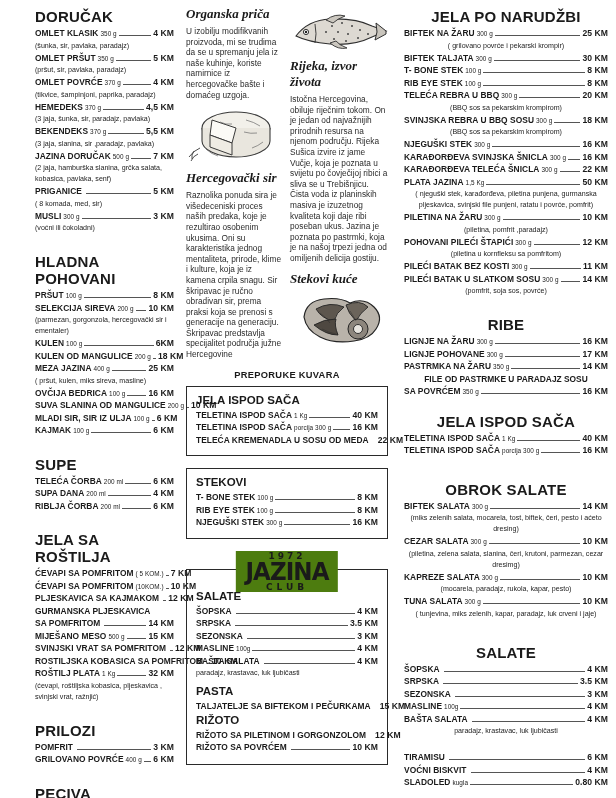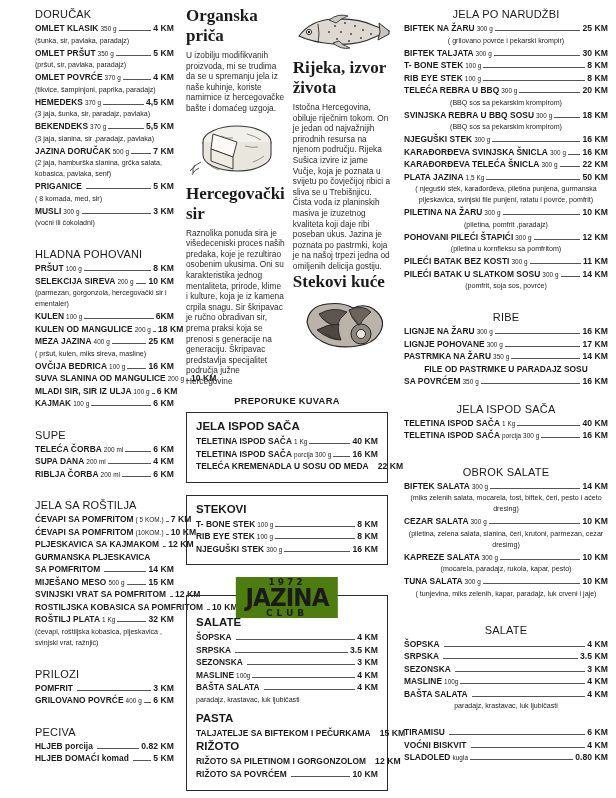--- a/index.html
+++ b/index.html
@@ -11,21 +11,21 @@
     overflow: hidden;
     position: relative;
   }
   .page { display: flex; width: 616px; height: 798px; padding: 6px 0 0 0; }
   .col-left  { width: 180px; padding: 0 6px 0 35px; }
   .col-mid   { width: 216px; padding: 0 8px 0 6px; position: relative; }
   .col-right { width: 220px; padding: 0 8px 0 8px; text-align: center; }
 
   
   .sec-head {
-    font-size: 11px; font-weight: normal; letter-spacing: .2px;
+    font-size: 15px; font-weight: bold; letter-spacing: .2px;
     margin: 9px 0 3px 0;
   }
   .sec-head.first { margin-top: 2px; }
 
   
   .row {
     display: flex; align-items: baseline;
     font-size: 8.4px; font-weight: bold;
     letter-spacing: .05px;
     margin: 0 0 1px 0;
@@ -49,21 +49,21 @@
     margin: 0 0 1px 0; color: #222;
   }
 
   .gap { height: 9px; }
   .gap-sm { height: 5px; }
   .gap-lg { height: 14px; }
 
   
   .story-h {
     font-family: "Liberation Serif", serif;
-    font-size: 17px; font-weight: bold; margin: 0 0 4px 0;
+    font-size: 13px; font-weight: bold; margin: 0 0 4px 0; font-style: italic;
   }
   .story-p {
     font-family: Liberation Sans, sans-serif;
     font-size: 8.3px; line-height: 10.6px; color: #2b2b2b;
   }
   .mid-split { display: flex; gap: 8px; }
   .mid-a { width: 100px; }
   .mid-b { width: 104px; }
 
   
@@ -398,21 +398,21 @@
               <circle cx="78" cy="24" r="1"></circle>
               <circle cx="44" cy="29" r="1"></circle>
             <circle cx="56" cy="31" r="1"></circle>
               <circle cx="36" cy="22" r="1"></circle>
           </g>
         </svg>
 
         <div class="story-h">Rijeka, izvor života</div>
         <div class="story-p">Istočna Hercegovina, obiluje riječnim tokom. On je jedan od najvažnijih prirodnih resursa na njenom području. Rijeka Sušica izvire iz jame Vučje, koja je poznata u svijetu po čovječijoj ribici a sliva se u Trebišnjicu. Čista voda iz planinskih masiva je izuzetnog kvaliteta koji daje ribi poseban ukus.  Jazina je poznata po pastrmki, koja je na našoj trpezi jedna od omiljenih delicija gostiju.</div>
 
-        <div class="story-h" style="">Stekovi kuće</div>
+        <div class="story-h" style="margin-top:7px">Stekovi kuće</div>
 
         <svg class="ill" width="92" height="56" viewBox="0 0 92 56">
           <path d="M10 26 q2 -16 20 -18 q16 -2 26 4 q14 -6 24 4 q10 10 2 22 q-6 10 -22 12 q-20 3 -34 -4 q-14 -7 -16 -20 z" fill="#b9b3aa" stroke="#232323" stroke-width="1.2"></path>
           <path d="M22 18 q14 -8 28 -2 q-8 6 -10 14 q-12 -2 -18 -12 z" fill="#5d564e" stroke="#232323" stroke-width=".9"></path>
           <path d="M52 14 q14 -6 22 2 q-8 6 -12 14 q-8 -8 -10 -16 z" fill="#6b645b" stroke="#232323" stroke-width=".9"></path>
           <path d="M20 34 q12 10 24 10 q-4 -10 -2 -16 q-12 0 -22 6 z" fill="#4e4841" stroke="#232323" stroke-width=".9"></path>
           <circle cx="64" cy="38" r="10" fill="#8d867d" stroke="#232323" stroke-width="1"></circle>
           <circle cx="64" cy="38" r="4.5" fill="#e8e5df" stroke="#232323" stroke-width=".9"></circle>
           <g stroke="#2b2b2b" stroke-width=".6" fill="none" opacity=".75">
             <path d="M26 22 q6 4 10 10"></path>

